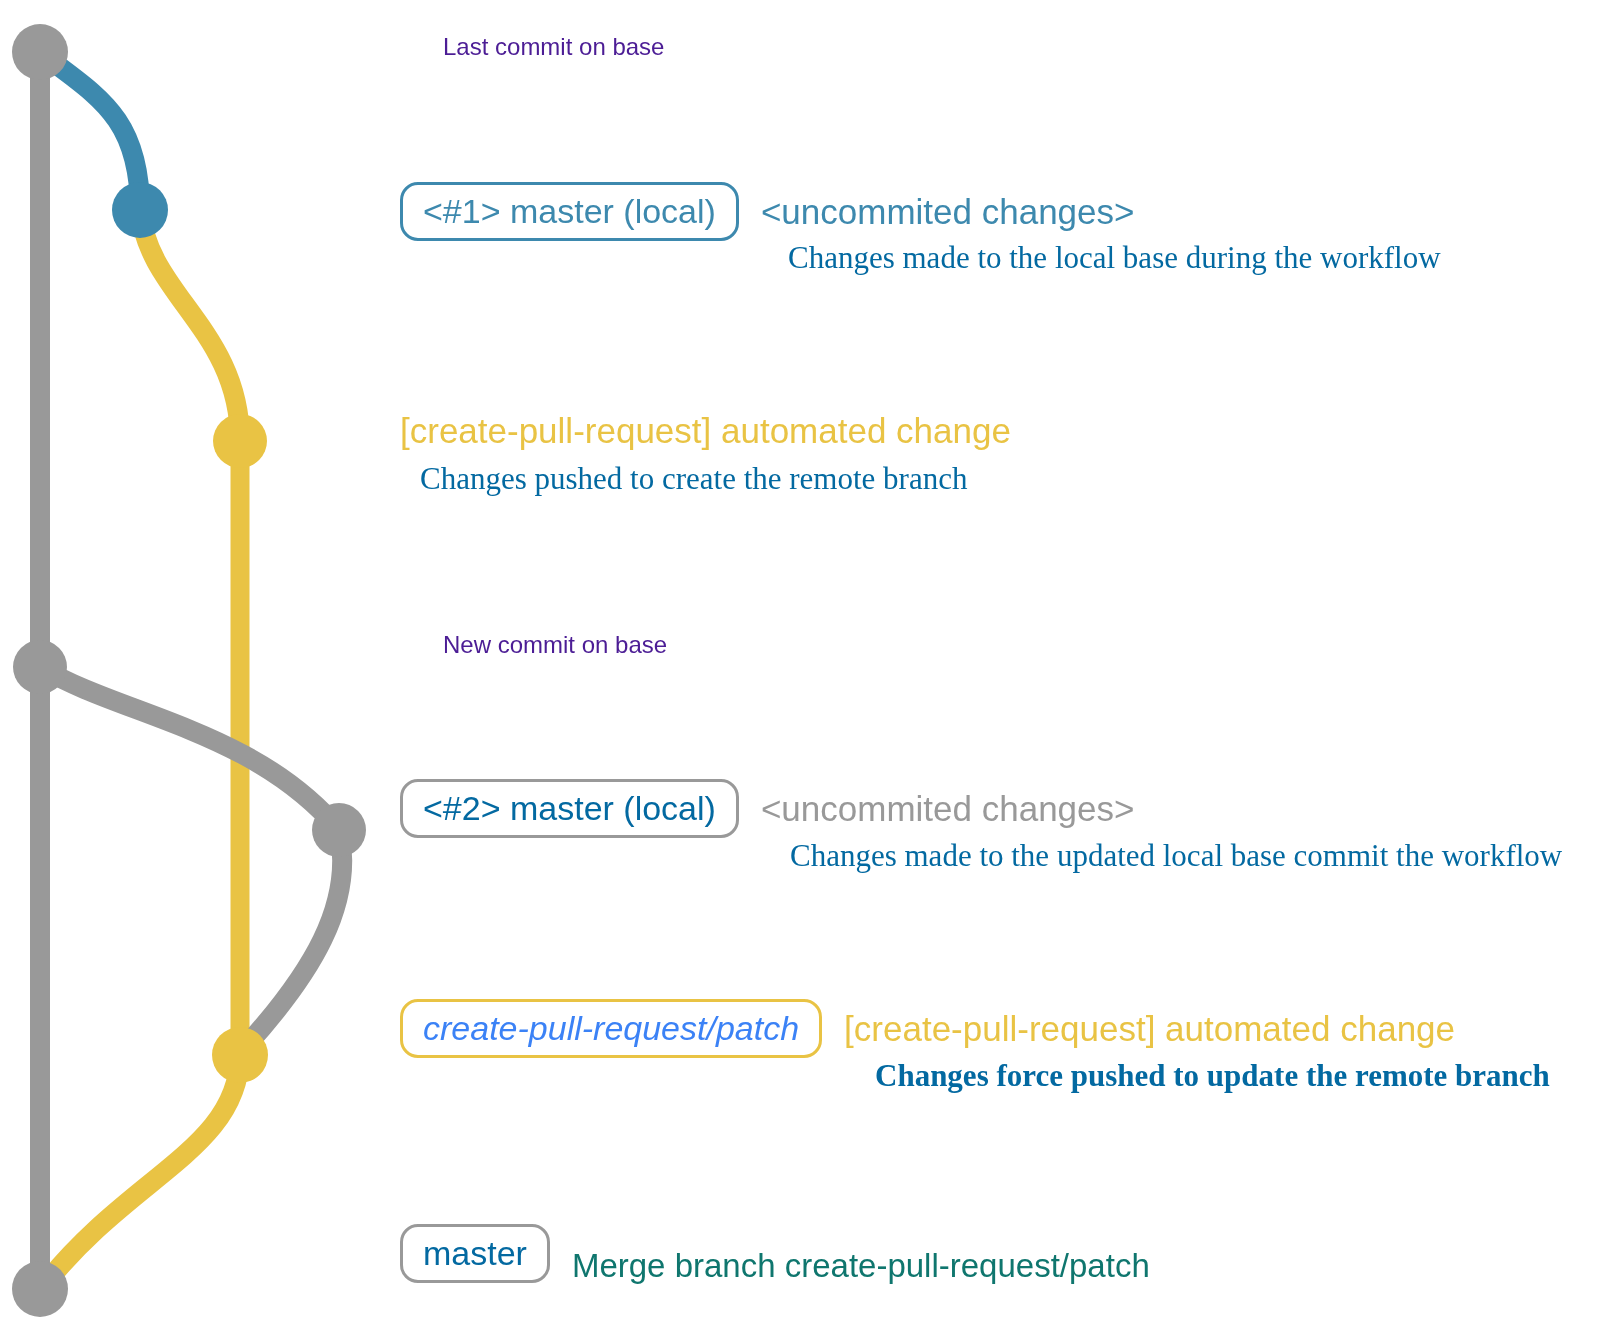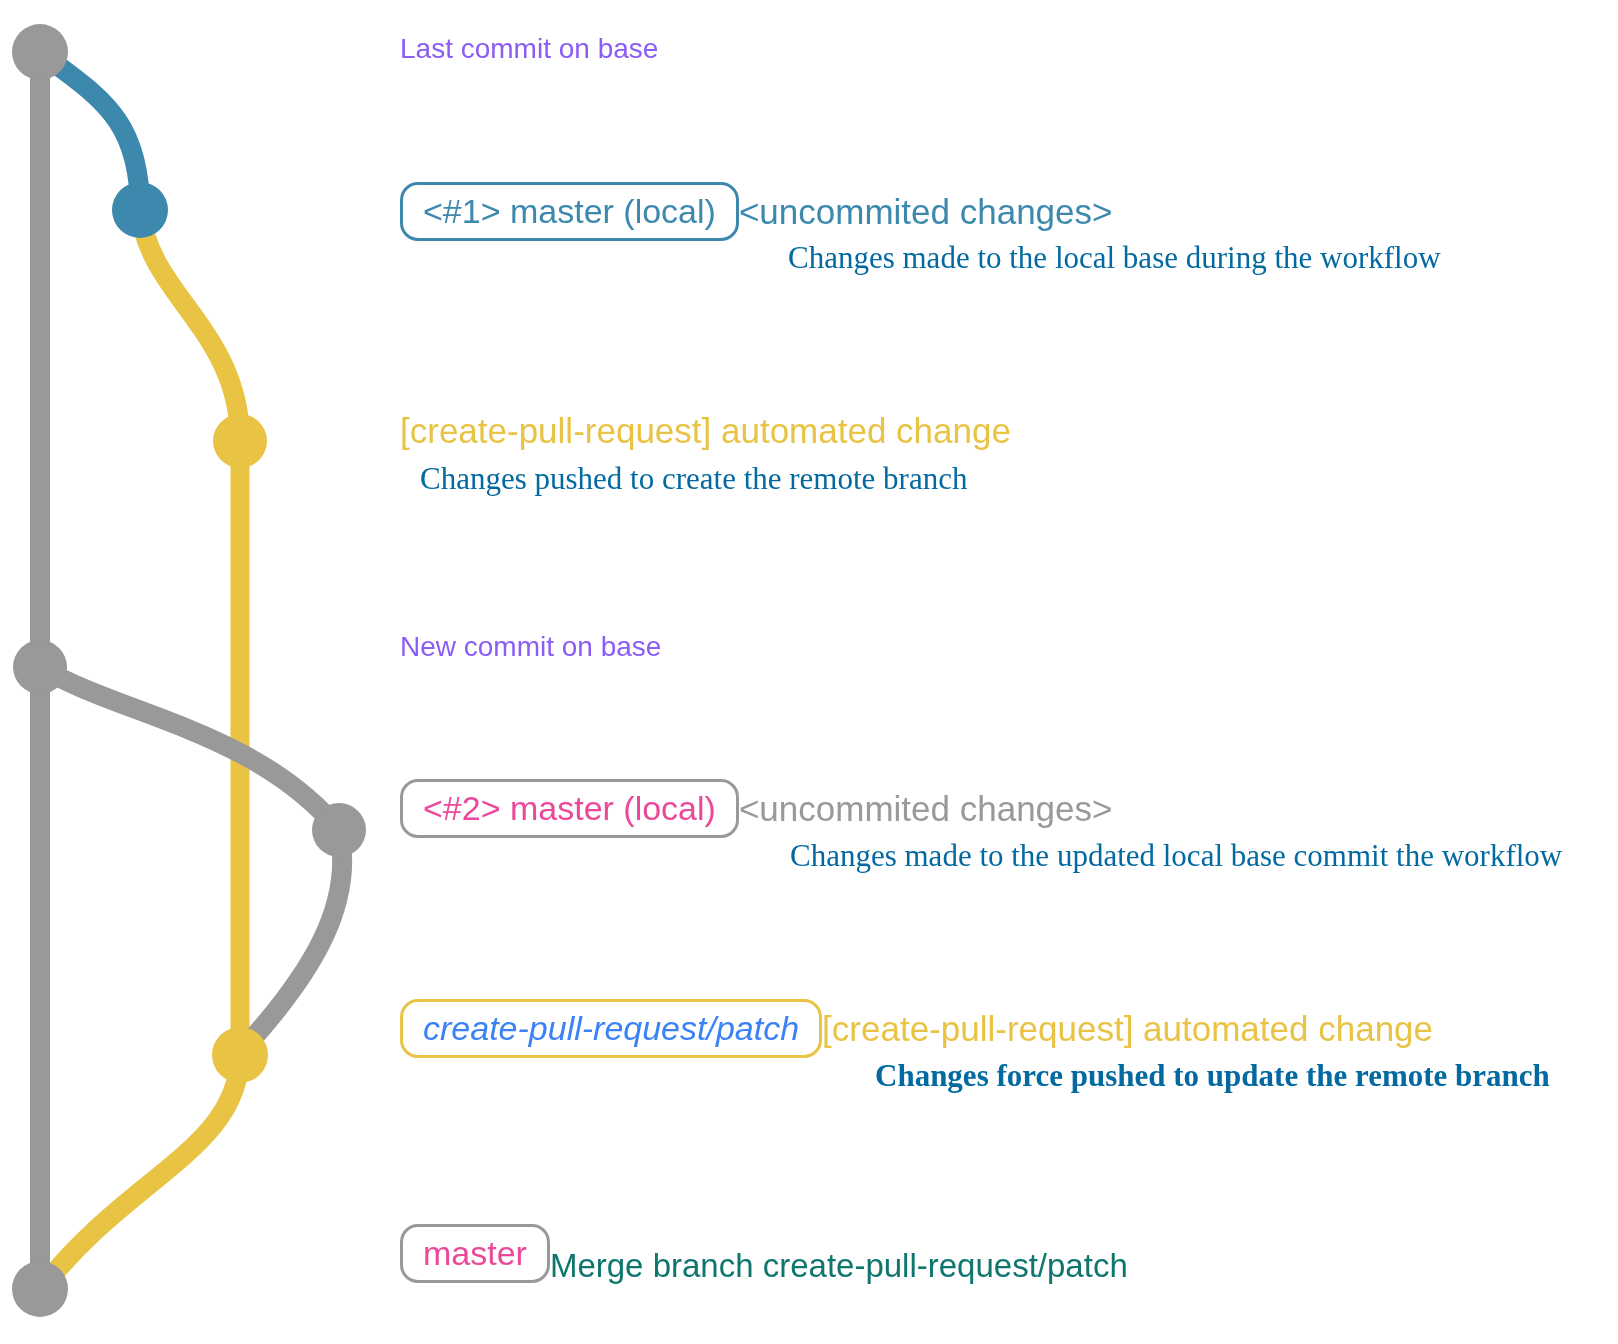--- a/index.html
+++ b/index.html
@@ -8,45 +8,46 @@
     width: 1618px;
     height: 1344px;
     background: #ffffff;
     overflow: hidden;
     font-family: "Liberation Sans", sans-serif;
   }
   .graph-svg { position: absolute; left: 0; top: 0; }
 
   .abs { position: absolute; }
 
-  .row { position: absolute; display: flex; align-items: center; }
+  .row { position: absolute; display: flex; align-items: center; gap: 22px; }
 
   .title-gray {
-    font-size: 28px;
-    color: #8b5cf6;
+    font-size: 24px;
+    color: #4c1d95;
     white-space: nowrap;
+    margin-left: 43px;
   }
   .label-blue   { font-size: 35px; color: #3d89ae; white-space: nowrap; }
   .label-gray   { font-size: 35px; color: #999999; white-space: nowrap; }
   .label-yellow { font-size: 35px; color: #e9c344; white-space: nowrap; }
   .msg-gray     { font-size: 33px; color: #0f766e; white-space: nowrap; margin-top: 26px; }
 
   .pill {
     display: inline-flex;
     align-items: center;
     justify-content: center;
     border: 3px solid;
     border-radius: 18px;
     padding: 7px 20px;
     font-size: 34px;
     background: #ffffff;
     white-space: nowrap;
   }
   .pill.blue   { border-color: #3d89ae; color: #3d89ae; }
-  .pill.gray   { border-color: #999999; color: #ec4899; }
+  .pill.gray   { border-color: #999999; color: #0369a1; }
   .pill.yellow { border-color: #e9c344; color: #3b82f6; font-style: italic; }
 
   .serif-note {
     position: absolute;
     font-family: "Liberation Serif", serif;
     font-size: 31px;
     color: #0369a1;
     white-space: nowrap;
   }
 </style>

